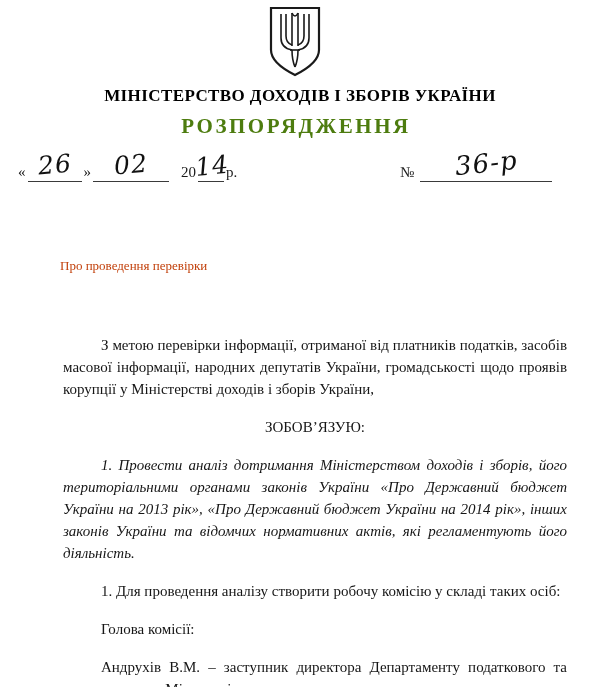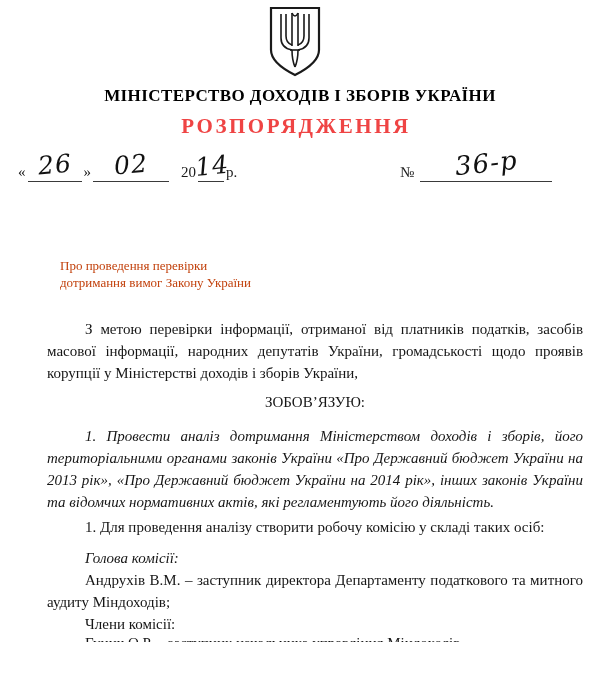--- a/index.html
+++ b/index.html
@@ -18,21 +18,21 @@
   }
 
   .title1 {
     position:absolute; top:86px; left:0; width:600px;
     text-align:center; font-weight:bold; font-size:17px;
     letter-spacing:0.4px; color:#000;
   }
   .title2 {
     position:absolute; top:114px; left:0; width:592px;
     text-align:center; font-weight:bold; font-size:21px;
-    letter-spacing:2.5px; color:#ef4444;
+    letter-spacing:2.5px; color:#4d7c0f;
   }
 
   .date-left {
     position:absolute; left:16px; top:148px; height:34px;
     display:flex; align-items:flex-end;
   }
   .date-right {
     position:absolute; left:398px; top:148px; height:34px;
     display:flex; align-items:flex-end;
   }
@@ -57,25 +57,25 @@
   .subject {
     position:absolute; left:60px; top:257px; width:360px;
     font-size:13px; line-height:17px; color:#c2410c;
   }
 
   .docbody {
     position:absolute; left:47px; top:318px; width:536px;
     font-size:15px; line-height:22px; text-align:justify;
     color:#161616;
   }
-  .docbody p { margin:0; text-indent:38px; }
+  .docbody p { margin:16px; text-indent:38px; }
   .oblige  { text-indent:0 !important; text-align:center; margin-top:7px !important; }
   .mt12 { margin-top:12px !important;font-style:italic; }
   .mt3  { margin-top:3px  !important; }
-  .mt9  { margin-top:9px  !important;font-style:italic; }
+  .mt9  { margin-top:9px  !important; }
   .mt0  { margin-top:0    !important; }
   .cutoff {
     height:10px; overflow:hidden; margin-top:-3px !important;
     filter:blur(0.4px);
   }
 </style>
 </head>
 <body>
 
 <div class="page">
@@ -109,21 +109,20 @@
     <span class="pr">р.</span>
   </div>
 
   <div class="date-right">
     <span class="pr">№</span>
     <span class="slot slot-num"><span class="hw">36-р</span></span>
   </div>
 
   <div class="subject">
     <div>Про проведення перевірки</div>
-    <div>дотримання вимог Закону України</div>
   </div>
 
   <div class="docbody">
     <p>З метою перевірки інформації, отриманої від платників податків, засобів масової інформації, народних депутатів України, громадськості щодо проявів корупції у Міністерстві доходів і зборів України,</p>
     <p class="oblige">ЗОБОВ’ЯЗУЮ:</p>
     <p class="mt12">1. Провести аналіз дотримання Міністерством доходів і зборів, його територіальними органами законів України «Про Державний бюджет України на 2013 рік», «Про Державний бюджет України на 2014 рік», інших законів України та відомчих нормативних актів, які регламентують його діяльність.</p>
     <p class="mt3">1. Для проведення аналізу створити робочу комісію у складі таких осіб:</p>
     <p class="mt9">Голова комісії:</p>
     <p class="mt0">Андрухів В.М. – заступник директора Департаменту податкового та митного аудиту Міндоходів;</p>
     <p class="mt0">Члени комісії:</p>

